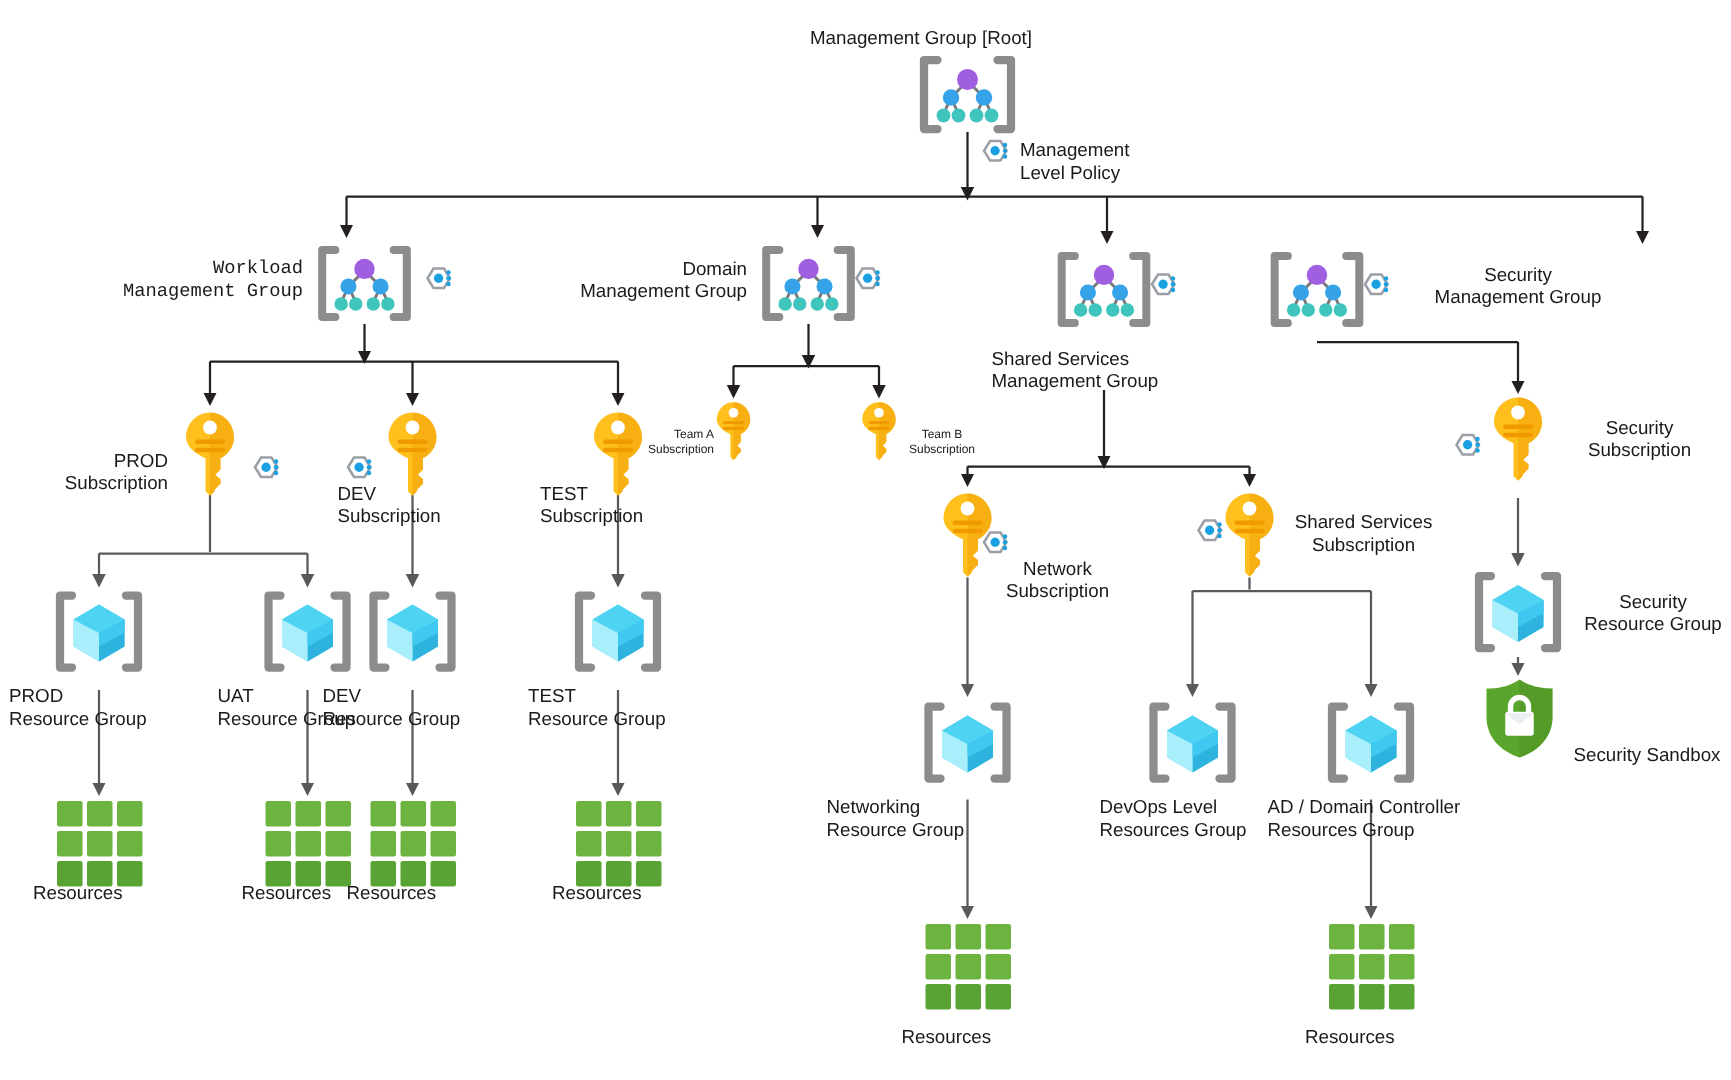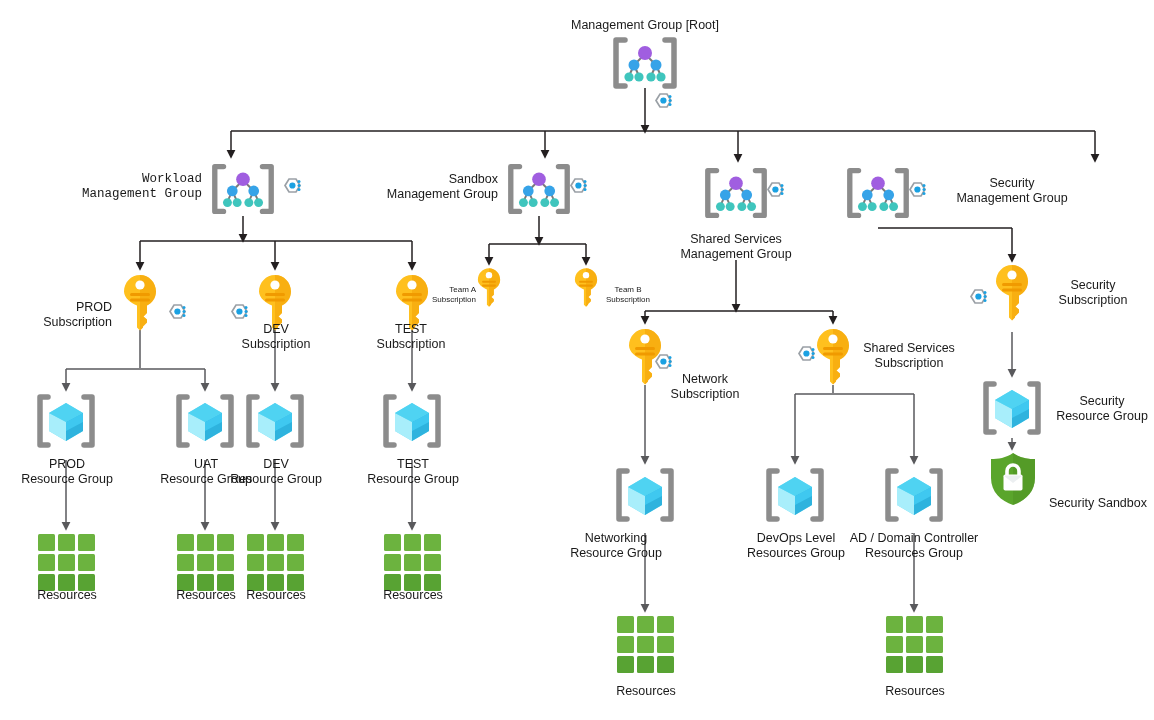--- a/index.html
+++ b/index.html
@@ -1,20 +1,20 @@
 <!DOCTYPE html>
 <html><head>
 <meta charset="utf-8">
 <style>
   html,body{margin:0;padding:0;background:#ffffff;}
   body{font-family:"Liberation Sans","DejaVu Sans",sans-serif;}
   #canvas{position:relative;width:1154px;height:720px;background:#ffffff;overflow:hidden;}
   #wires{position:absolute;left:0;top:0;width:1154px;height:720px;pointer-events:none;}
   .node{position:absolute;}
-  .lbl{position:absolute;color:#1a1a1a;text-align:center;line-height:1.22;white-space:pre-line;}
+  .lbl{position:absolute;color:#1a1a1a;text-align:left;line-height:1.22;white-space:pre-line;}
   .lbl.s13{font-size:12.5px;}
   .lbl.s9{font-size:8px;}
   .lbl.left{text-align:right;}
   .lbl.rightal{text-align:center;}
 </style>
 </head>
 <body>
 
 <div id="canvas">
 
@@ -115,20 +115,22 @@
   </div>
   <div class="node" style="left:652px;top:92px;">
     <svg width="22" height="24" viewBox="0 0 22 24">
       <path d="M8,2 L15,2 L19,8.5 L15,15 L8,15 L4,8.5 Z" fill="#ffffff" stroke="#9aa0a6" stroke-width="1.7"></path>
       <circle cx="11.4" cy="8.5" r="3.1" fill="#1ba1e2"></circle>
       <circle cx="18" cy="4.6" r="1.5" fill="#1ba1e2"></circle>
       <circle cx="18" cy="8.5" r="1.5" fill="#1ba1e2"></circle>
       <circle cx="18" cy="12.4" r="1.5" fill="#1ba1e2"></circle>
     </svg>
   </div>
+  <div class="lbl s13 rightal" style="left:680px;top:93px;width:130px;text-align:left;">Management
+Level Policy</div>
 
   <div class="node" style="left:207px;top:162px;">
     <svg width="72" height="54" viewBox="0 0 74 54">
       <g stroke="#8c8c8c" stroke-width="5.5" fill="none" stroke-linecap="round" stroke-linejoin="round">
         <path d="M17,4 L8,4 L8,50 L17,50"></path>
           <path d="M57,4 L66,4 L66,50 L57,50"></path>
       </g>
       <line x1="37" y1="18" x2="26" y2="29" stroke="#7a7a7a" stroke-width="2"></line>
       <line x1="37" y1="18" x2="48" y2="29" stroke="#7a7a7a" stroke-width="2"></line>
       <line x1="26" y1="29" x2="21" y2="40" stroke="#7a7a7a" stroke-width="2"></line>
@@ -170,21 +172,21 @@
       <line x1="48" y1="29" x2="53" y2="40" stroke="#7a7a7a" stroke-width="2"></line>
       <circle cx="37" cy="17" r="7" fill="#a05ee0"></circle>
       <circle cx="26" cy="29" r="5.5" fill="#36a3e8"></circle>
         <circle cx="48" cy="29" r="5.5" fill="#36a3e8"></circle>
       <circle cx="21" cy="41" r="4.6" fill="#3fc5bd"></circle>
         <circle cx="31" cy="41" r="4.6" fill="#3fc5bd"></circle>
       <circle cx="43" cy="41" r="4.6" fill="#3fc5bd"></circle>
         <circle cx="53" cy="41" r="4.6" fill="#3fc5bd"></circle>
     </svg>
   </div>
-  <div class="lbl s13 left" style="left:356px;top:172px;width:142px;">Sandbox
+  <div class="lbl s13 left" style="left:356px;top:172px;width:142px;">Domain
 Management Group</div>
   <div class="node" style="left:567px;top:177px;">
     <svg width="22" height="24" viewBox="0 0 22 24">
       <path d="M8,2 L15,2 L19,8.5 L15,15 L8,15 L4,8.5 Z" fill="#ffffff" stroke="#9aa0a6" stroke-width="1.7"></path>
       <circle cx="11.4" cy="8.5" r="3.1" fill="#1ba1e2"></circle>
       <circle cx="18" cy="4.6" r="1.5" fill="#1ba1e2"></circle>
         <circle cx="18" cy="8.5" r="1.5" fill="#1ba1e2"></circle>
         <circle cx="18" cy="12.4" r="1.5" fill="#1ba1e2"></circle>
     </svg>
   </div>

